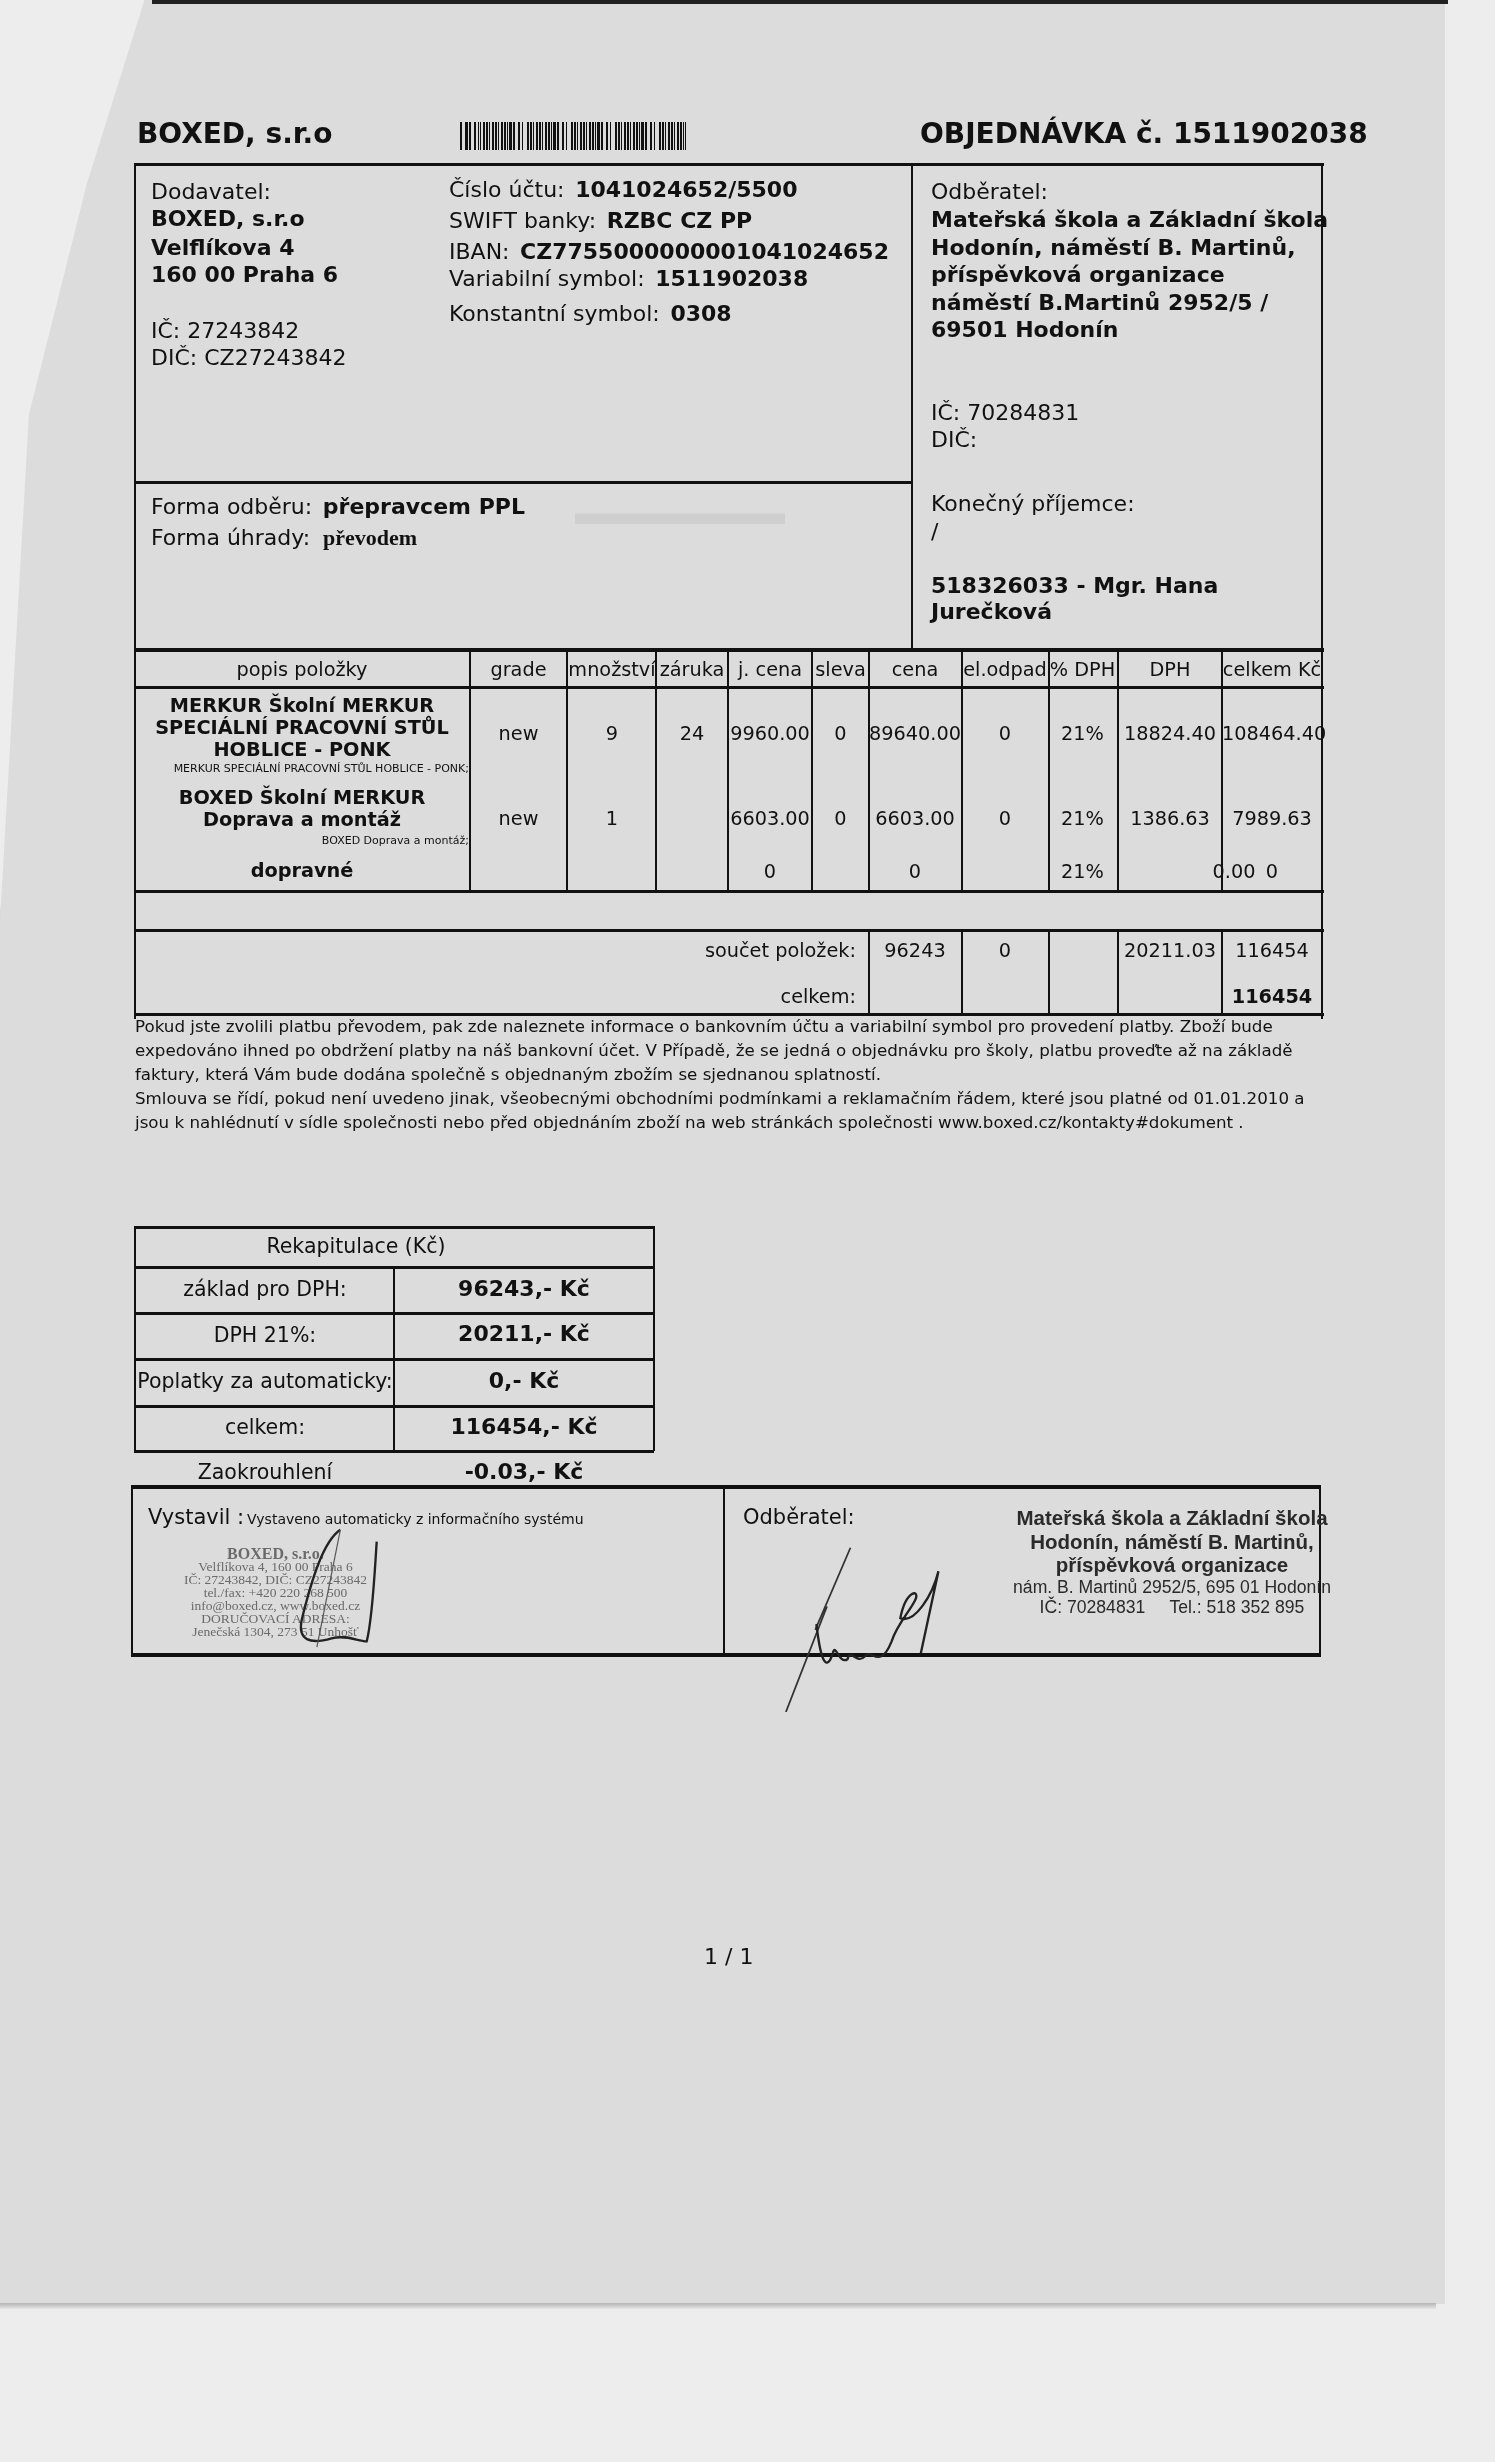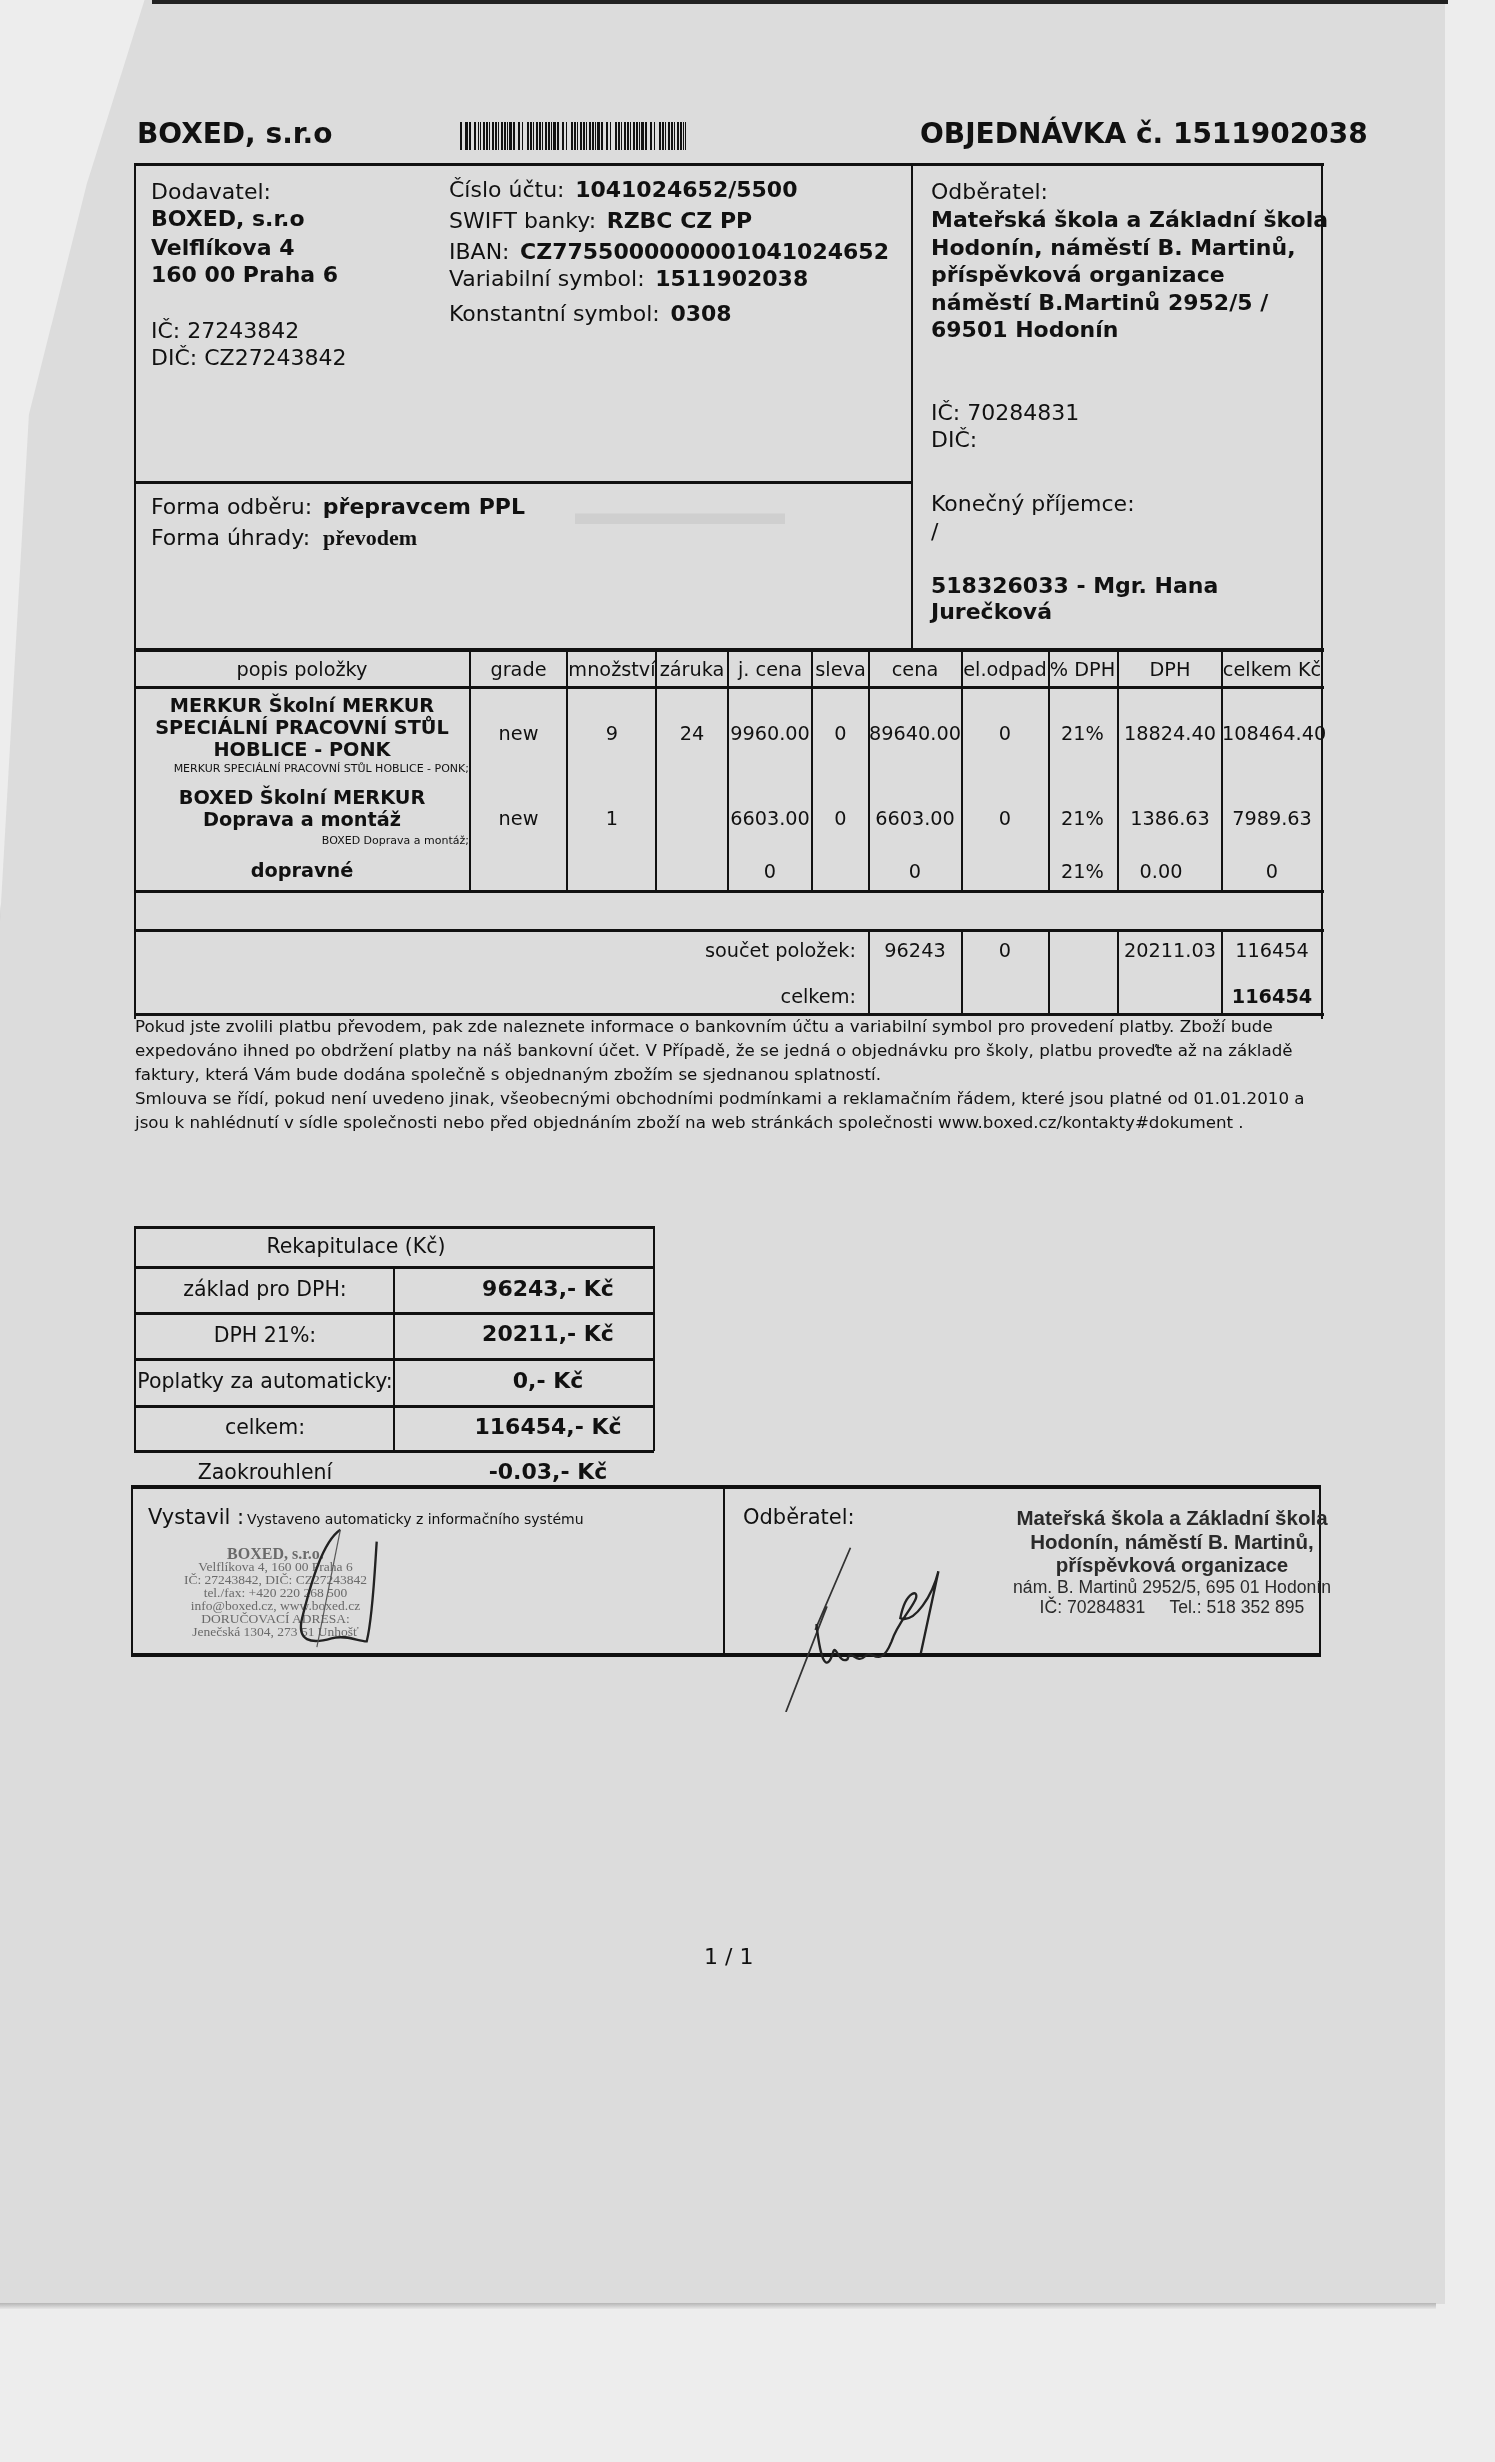--- a/index.html
+++ b/index.html
@@ -38,21 +38,21 @@
 
   .col { position:absolute; text-align:center; font-size:19.3px; white-space:nowrap; }
   .cell-num { position:absolute; text-align:center; font-size:19.3px; }
   .desc-main { position:absolute; text-align:center; font-weight:bold; font-size:19.3px; line-height:22px; width:334px; }
   .desc-sub { position:absolute; text-align:right; font-size:11px; width:334px; }
 
   .notes { position:absolute; left:135px; top:1014px; font-size:16.7px; line-height:24px; width:1196px; }
   .notes p { margin:0; }
 
   .recap-lbl { position:absolute; text-align:center; font-size:20.5px; width:258px; }
-  .recap-val { position:absolute; text-align:center; font-size:22px; font-weight:bold; width:258px;padding-left:24px; }
+  .recap-val { position:absolute; text-align:center; font-size:22px; font-weight:bold; width:258px; }
 
   .stamp-left { position:absolute; left:176px; top:1547px; width:199px; text-align:center;
     font-family:"Liberation Serif", serif; font-size:13.5px; line-height:13px; color:#6a6a6a; }
   .stamp-left .t { font-size:16px; font-weight:bold; }
   .stamp-right { position:absolute; left:1008px; top:1506px; width:328px; text-align:center;
     font-family:"Liberation Sans", sans-serif; color:#2a2a2a; }
   .stamp-right .l1 { font-size:20.5px; font-weight:bold; line-height:23.5px; }
   .stamp-right .l2 { font-size:17.6px; line-height:20px; }
   .page-num { position:absolute; left:704px; top:1944px; font-size:22px; }
   .ghost { position:absolute; color:#cfcfcf; font-family:"Liberation Sans", sans-serif; font-weight:bold; }
@@ -185,21 +185,21 @@
   <div class="cell-num" style="left:1049px;width:67px;top:807px;">21%</div>
   <div class="cell-num" style="left:1119px;width:102px;top:807px;">1386.63</div>
   <div class="cell-num" style="left:1222px;width:100px;top:807px;">7989.63</div>
 </div>
 
 <div>
   <div class="desc-main" style="left:135px;top:860px;">dopravné</div>
   <div class="cell-num" style="left:729px;width:82px;top:860px;">0</div>
   <div class="cell-num" style="left:869px;width:92px;top:860px;">0</div>
   <div class="cell-num" style="left:1049px;width:67px;top:860px;">21%</div>
-  <div class="cell-num" style="left:1110px;width:102px;top:860px;">0.00</div>
+  <div class="cell-num" style="left:1183px;width:102px;top:860px;">0.00</div>
   <div class="cell-num" style="left:1222px;width:100px;top:860px;">0</div>
 </div>
 
 <div class="cell-num" style="left:616px;width:240px;text-align:right;top:939px;">součet položek:</div>
 <div class="cell-num" style="left:869px;width:92px;top:939px;">96243</div>
 <div class="cell-num" style="left:963px;width:84px;top:939px;">0</div>
 <div class="cell-num" style="left:1119px;width:102px;top:939px;">20211.03</div>
 <div class="cell-num" style="left:1222px;width:100px;top:939px;">116454</div>
 <div class="cell-num" style="left:616px;width:240px;text-align:right;top:985px;">celkem:</div>
 <div class="cell-num b" style="left:1222px;width:100px;top:985px;">116454</div>

